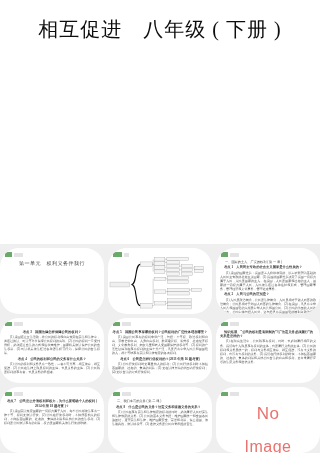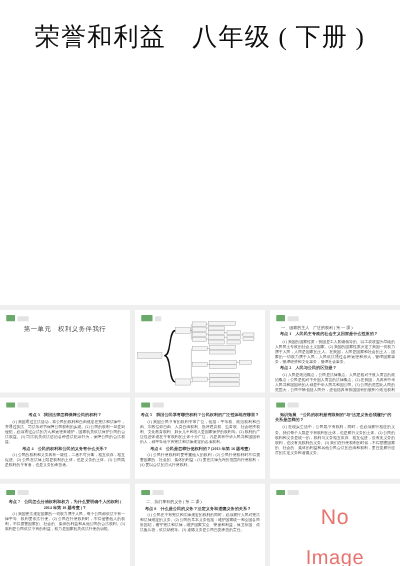--- a/index.html
+++ b/index.html
@@ -28,21 +28,21 @@
     background:#efefef;
     display:grid;
     grid-template-columns:repeat(3,1fr);
     grid-template-rows:repeat(3,1fr);
     gap:4px;
     padding:4px 0 0 0;
     box-sizing:border-box;
   }
   .slide{
     background:#ffffff;position:relative;overflow:hidden;
-    padding:3px 4px 2px 4px;box-sizing:border-box;
+    padding:3px 4px 2px 4px;box-sizing:border-box;border-radius:19px;
   }
 
   
   .marker{display:flex;align-items:center;gap:2px;height:5px;margin:1px 0 3px 1px;}
   .chip{width:7px;height:4.5px;background:#6aa96a;border-radius:0.5px;}
   .chip.wide{width:9px;}
   .tag{width:9px;height:4px;background:#e3e3e3;border-radius:0.5px;}
   .tag.sm{width:5px;}
 
   
@@ -83,21 +83,21 @@
     font-family:"Liberation Sans","DejaVu Sans",sans-serif;
   }
   .noimg-txt.two{font-size:16px;margin-top:16px;}
 </style>
 </head>
 <body>
 
 <div class="page">
 
   <div class="title-band">
-    <div class="doc-title">荣誉和利益　八年级 ( 下册 )</div>
+    <div class="doc-title">相互促进　八年级 ( 下册 )</div>
   </div>
 
   <div class="blank-region"></div>
 
   <div class="grid">
 
     <div class="slide">
       <div class="marker">
         <span class="chip"></span>
         <span class="tag"></span>

